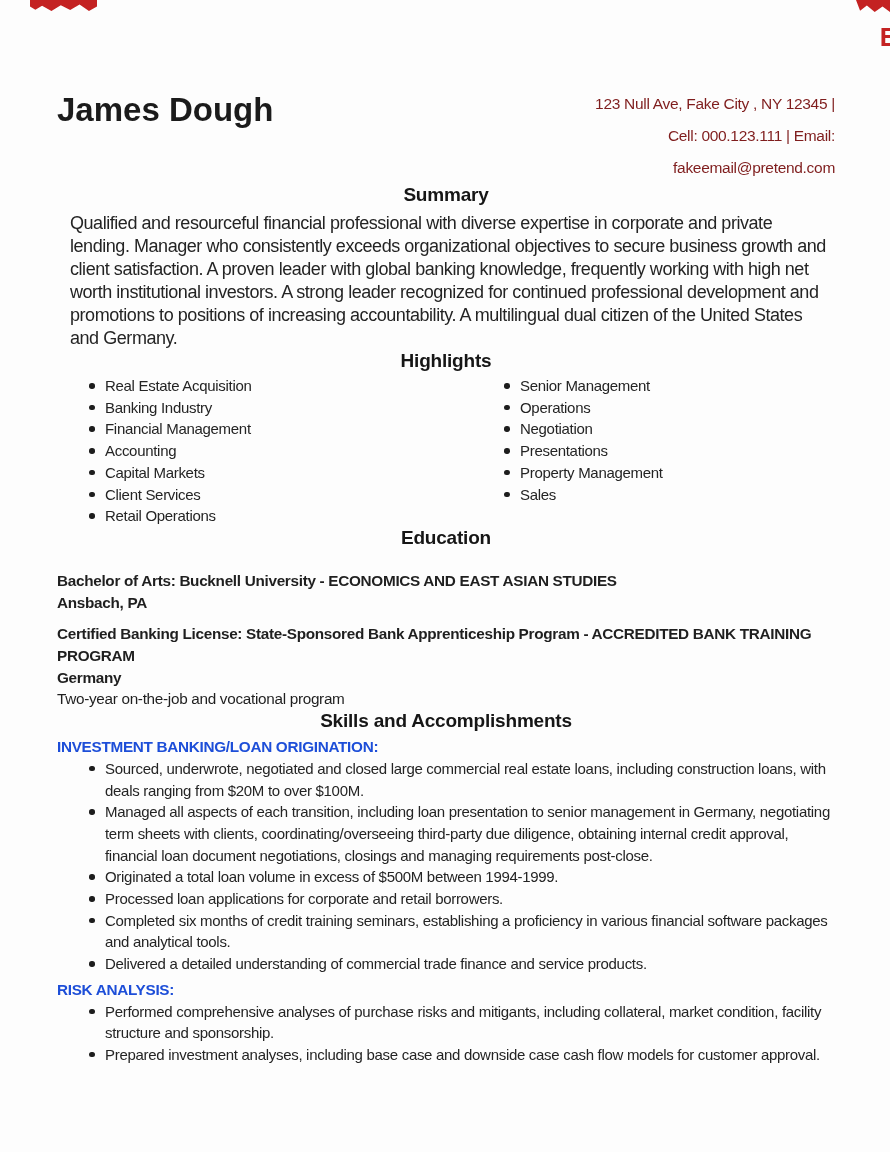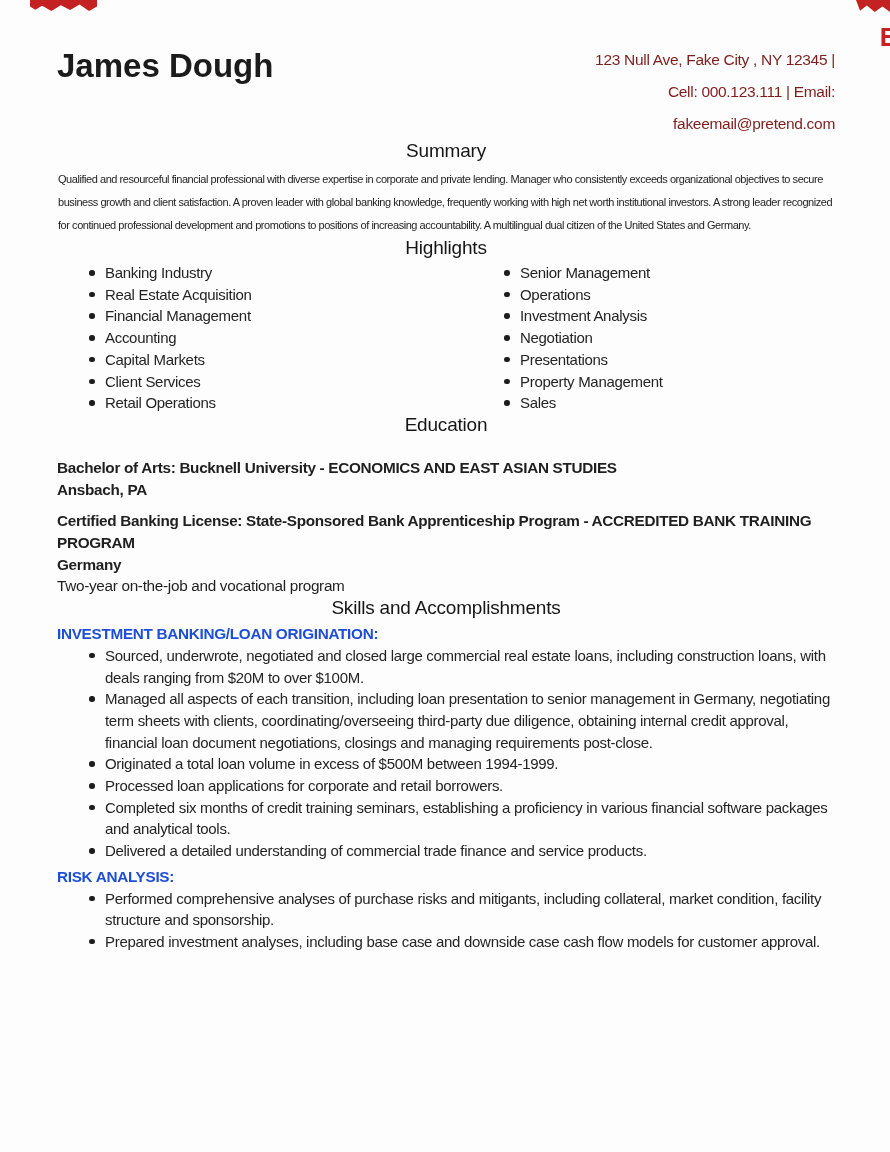--- a/index.html
+++ b/index.html
@@ -29,47 +29,47 @@
     clip-path: polygon(0 0,100% 0,100% 100%,78% 55%,55% 100%,32% 45%,12% 90%);
   }
   .deco-e {
     position: absolute; right: -7px; top: 24px;
     color: #c42222; background: none;
     font-size: 26px; font-weight: bold; line-height: 1;
     letter-spacing: 0;
   }
 
   .header {
-    padding-top: 44px;
+    padding-top: 88px;
     display: flex; justify-content: space-between; align-items: flex-start;
   }
   .name {
     margin: 3px 0 0 0;
     font-size: 33px; font-weight: bold; color: #1b1b1b;
     letter-spacing: 0;
   }
   .contact {
     text-align: right;
     font-size: 15.5px; line-height: 32px; color: #7f1d1d;
   }
 
   h2.section-heading {
     margin: 0; text-align: center;
-    font-size: 19px; font-weight: normal; color: #161616;
+    font-size: 19px; font-weight: bold; color: #161616;
     line-height: 22px;
     letter-spacing: -0.2px;
   }
   .mt-summary   { margin-top: 6px; }
   .mt-highlights{ margin-top: 20px; }
   .mt-education { margin-top: 21px; }
   .mt-skills    { margin-top: 22px; }
 
   .summary-text {
-    margin: 6px 0 0 1px;
-    font-size: 11px; line-height: 23px; letter-spacing: -0.45px;
+    margin: 6px 0 0 13px;
+    font-size: 18px; line-height: 23px; letter-spacing: -0.45px;
     color: #242424;
   }
 
   .columns { display: flex; margin-top: 3px; }
   ul.bullets {
     list-style: none; margin: 0; padding: 0 0 0 31px;
   }
   .columns ul.bullets:first-child { width: 384px; flex: 0 0 384px; }
   .columns ul.bullets:last-child  { flex: 1; }
   ul.bullets li {
@@ -116,32 +116,31 @@
         <div>fakeemail@pretend.com</div>
       </div>
     </div>
 
     <h2 class="section-heading mt-summary">Summary</h2>
     <p class="summary-text">Qualified and resourceful financial professional with diverse expertise in corporate and private lending. Manager who consistently exceeds organizational objectives to secure business growth and client satisfaction. A proven leader with global banking knowledge, frequently working with high net worth institutional investors. A strong leader recognized for continued professional development and promotions to positions of increasing accountability. A multilingual dual citizen of the United States and Germany.</p>
 
     <h2 class="section-heading mt-highlights">Highlights</h2>
     <div class="columns">
       <ul class="bullets">
+          <li>Real Estate Acquisition</li>
           <li>Banking Industry</li>
-          <li>Real Estate Acquisition</li>
           <li>Financial Management</li>
           <li>Accounting</li>
           <li>Capital Markets</li>
           <li>Client Services</li>
           <li>Retail Operations</li>
         </ul>
       <ul class="bullets">
           <li>Senior Management</li>
           <li>Operations</li>
-          <li>Investment Analysis</li>
           <li>Negotiation</li>
           <li>Presentations</li>
           <li>Property Management</li>
           <li>Sales</li>
         </ul>
     </div>
 
     <h2 class="section-heading mt-education">Education</h2>
     <div class="edu-entry edu-entry-1">
       <p class="edu-line bold">Bachelor of Arts: Bucknell University - ECONOMICS AND EAST ASIAN STUDIES</p>

